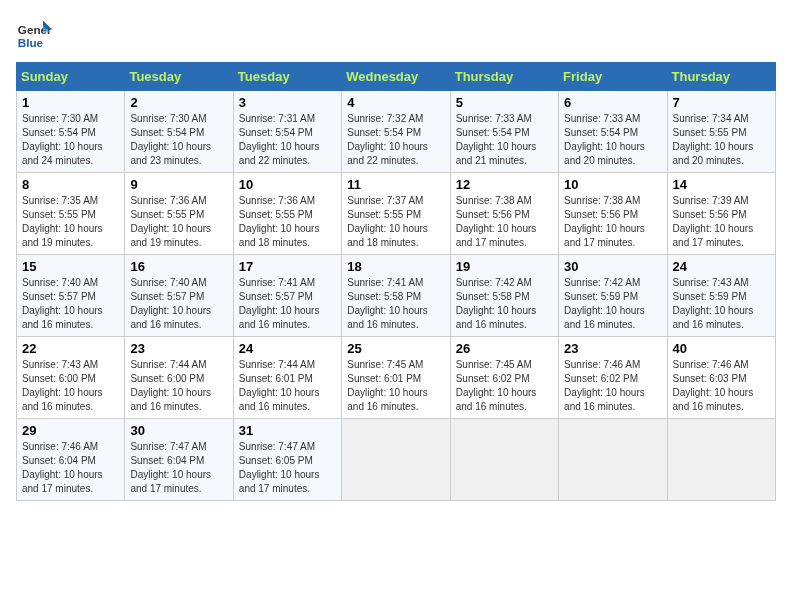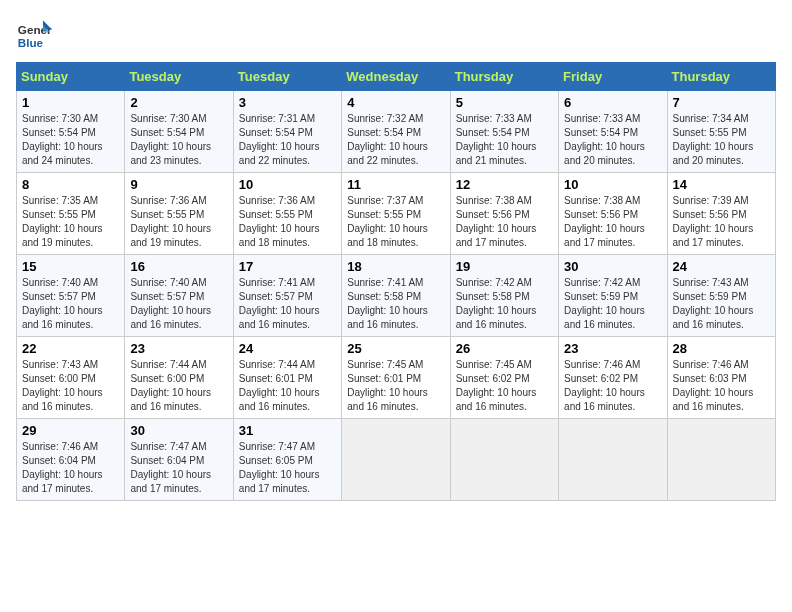--- a/index.html
+++ b/index.html
@@ -220,21 +220,21 @@
         </td>
         <td>
           <span class="day-num">26</span>
           <div class="day-info">Sunrise: 7:45 AM<br>Sunset: 6:02 PM<br>Daylight: 10 hours and 16 minutes.</div>
         </td>
         <td>
           <span class="day-num">23</span>
           <div class="day-info">Sunrise: 7:46 AM<br>Sunset: 6:02 PM<br>Daylight: 10 hours and 16 minutes.</div>
         </td>
         <td>
-          <span class="day-num">28</span>
+          <span class="day-num">40</span>
           <div class="day-info">Sunrise: 7:46 AM<br>Sunset: 6:03 PM<br>Daylight: 10 hours and 16 minutes.</div>
         </td>
       </tr>
       <tr>
         <td>
           <span class="day-num">29</span>
           <div class="day-info">Sunrise: 7:46 AM<br>Sunset: 6:04 PM<br>Daylight: 10 hours and 17 minutes.</div>
         </td>
         <td>
           <span class="day-num">30</span>

